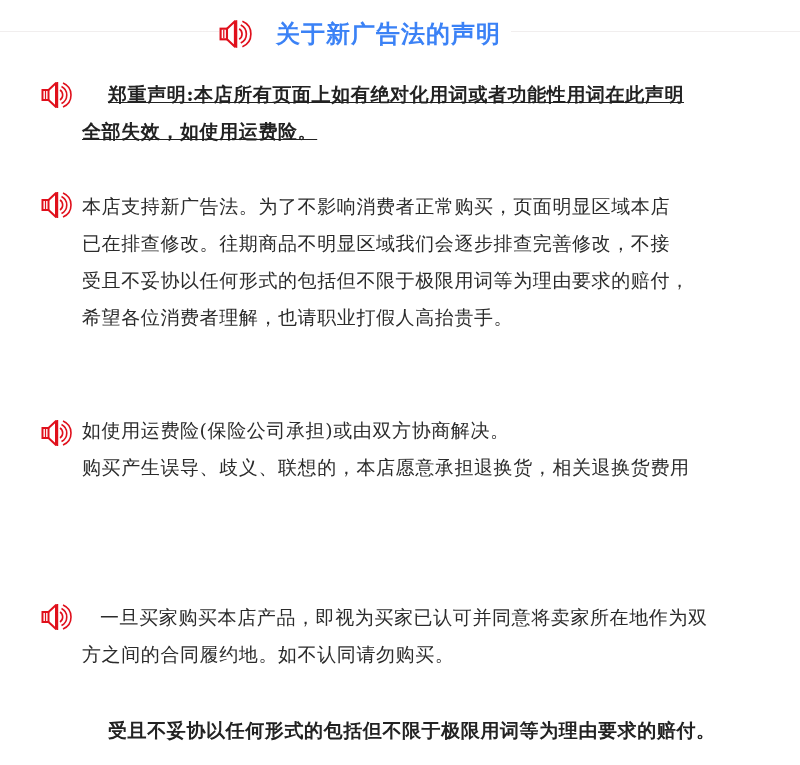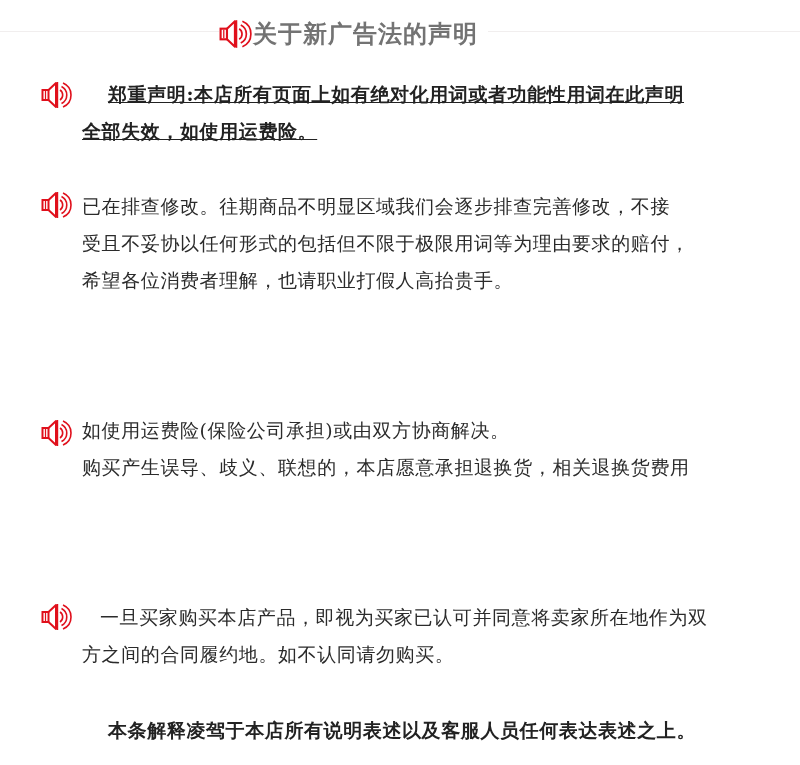--- a/index.html
+++ b/index.html
@@ -32,23 +32,24 @@
     align-items: center;
     background: #ffffff;
     padding-right: 10px;
   }
   .title-icon {
     width: 34px;
     height: 36px;
     display: inline-block;
   }
   .title-text {
+    margin-left: 23px;
     font-size: 24px;
     font-weight: bold;
-    color: #737373;
+    color: #3b82f6;
     letter-spacing: 1px;
     line-height: 36px;
   }
   .para-icon {
     position: absolute;
     left: 41px;
     width: 32px;
     height: 30px;
   }
   .para {
@@ -120,20 +121,21 @@
   </svg>
 <div class="para bold" style="top:76px">
   <span class="line indent">郑重声明:本店所有页面上如有绝对化用词或者功能性用词在此声明</span>
   <span class="line">全部失效，如使用运费险。</span>
 </div>
 
 <svg class="para-icon" style="top:190px" viewBox="0 0 32 30">
     <use href="#spk"></use>
   </svg>
 <div class="para" style="top:188px">
+  <span class="line">本店支持新广告法。为了不影响消费者正常购买，页面明显区域本店</span>
   <span class="line">已在排查修改。往期商品不明显区域我们会逐步排查完善修改，不接</span>
   <span class="line">受且不妥协以任何形式的包括但不限于极限用词等为理由要求的赔付，</span>
   <span class="line">希望各位消费者理解，也请职业打假人高抬贵手。</span>
 </div>
 
 <svg class="para-icon" style="top:418px" viewBox="0 0 32 30">
     <use href="#spk"></use>
   </svg>
 <div class="para" style="top:412px">
   <span class="line">如使用运费险(保险公司承担)或由双方协商解决。</span>
@@ -141,13 +143,13 @@
 </div>
 
 <svg class="para-icon" style="top:602px" viewBox="0 0 32 30">
     <use href="#spk"></use>
   </svg>
 <div class="para" style="top:599px">
   <span class="line indent-sm">一旦买家购买本店产品，即视为买家已认可并同意将卖家所在地作为双</span>
   <span class="line">方之间的合同履约地。如不认同请勿购买。</span>
 </div>
 
-<div class="closing">本条解释凌驾于本店所有说明表述以及客服人员任何表达表述之上。</div>
+<div class="closing">受且不妥协以任何形式的包括但不限于极限用词等为理由要求的赔付。</div>
 
 </body></html>

